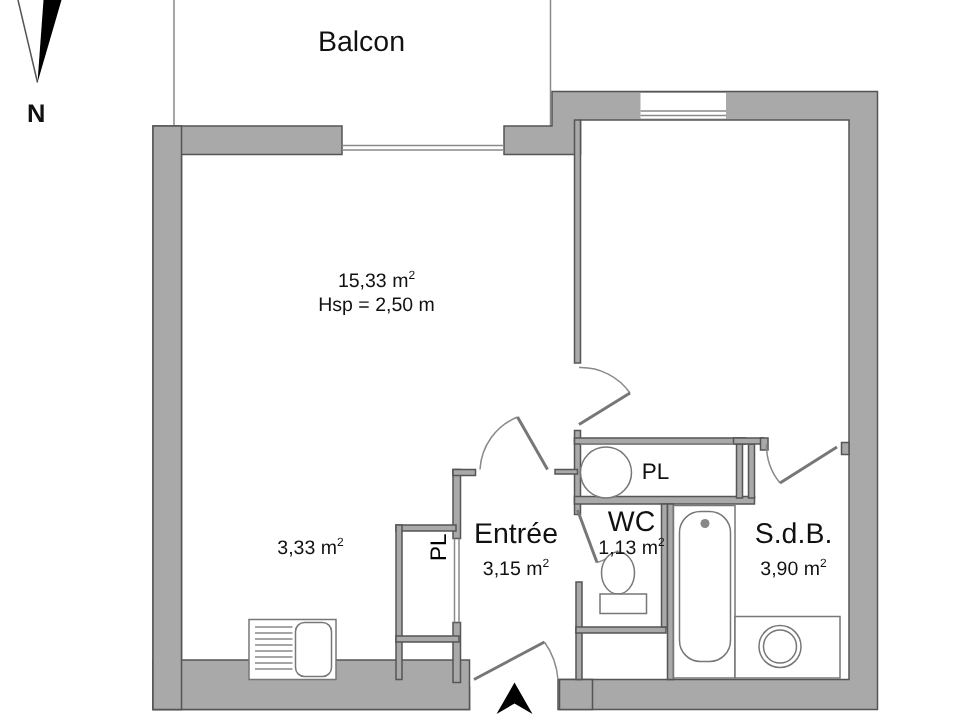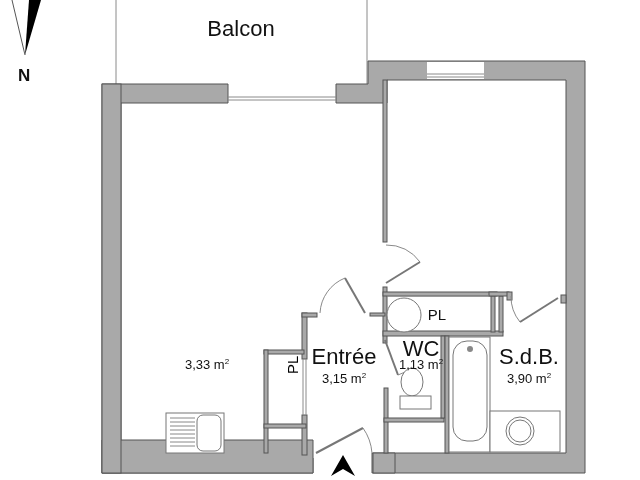--- a/index.html
+++ b/index.html
@@ -2,21 +2,21 @@
 <html><head>
   <meta charset="utf-8">
   <style>
     html, body { margin: 0; padding: 0; background: #ffffff; }
     body { width: 640px; height: 480px; position: relative; overflow: hidden; font-family: "Liberation Sans", sans-serif; }
     #plan { position: absolute; left: 0; top: 0; }
     .wall { fill: #a9a9a9; stroke: #555555; stroke-width: 1; }
     .thin { fill: none; stroke: #8a8a8a; stroke-width: 1; }
     .fixture { fill: #ffffff; stroke: #777777; stroke-width: 1; }
     .room-label { position: absolute; color: #111111; white-space: nowrap; transform: translateX(-50%); text-align: center; }
-    .room-name { font-size: 22px; line-height: 22px; text-align: center; }
+    .room-name { font-size: 19px; line-height: 22px; text-align: center; }
     .room-area { font-size: 13px; line-height: 16px; }
     .room-area sup { font-size: 8px; vertical-align: 5px; }
     .small-name { font-size: 15px; }
     .north-letter { position: absolute; left: 18px; top: 66px; font-size: 17px; font-weight: bold; color: #111; }
     .pl-vert { position: absolute; left: 284px; top: 374px; font-size: 15px; transform: rotate(-90deg); transform-origin: 0 0; }
   </style>
 </head>
 <body>
 
 <svg id="plan" width="640" height="480" viewBox="0 0 640 480">
@@ -137,20 +137,22 @@
   <polygon points="343,455 331,476 343,469 355,476" fill="#000"></polygon>
 </svg>
 
 <div class="north-letter">N</div>
 
 <div class="room-label" style="left:241px; top:18px;">
   <div class="room-name">Balcon</div>
 </div>
 
 <div class="room-label" style="left:251px; top:176px;">
+  <div class="room-area"><span>15,33 m</span><sup>2</sup></div>
+  <div class="room-area">Hsp = 2,50 m</div>
 </div>
 
 <div class="room-label" style="left:476px; top:167px;">
 </div>
 
 <div class="room-label" style="left:207px; top:354px;">
   <div class="room-area"><span>3,33 m</span><sup>2</sup></div>
 </div>
 
 <div class="room-label" style="left:344px; top:346px;">

